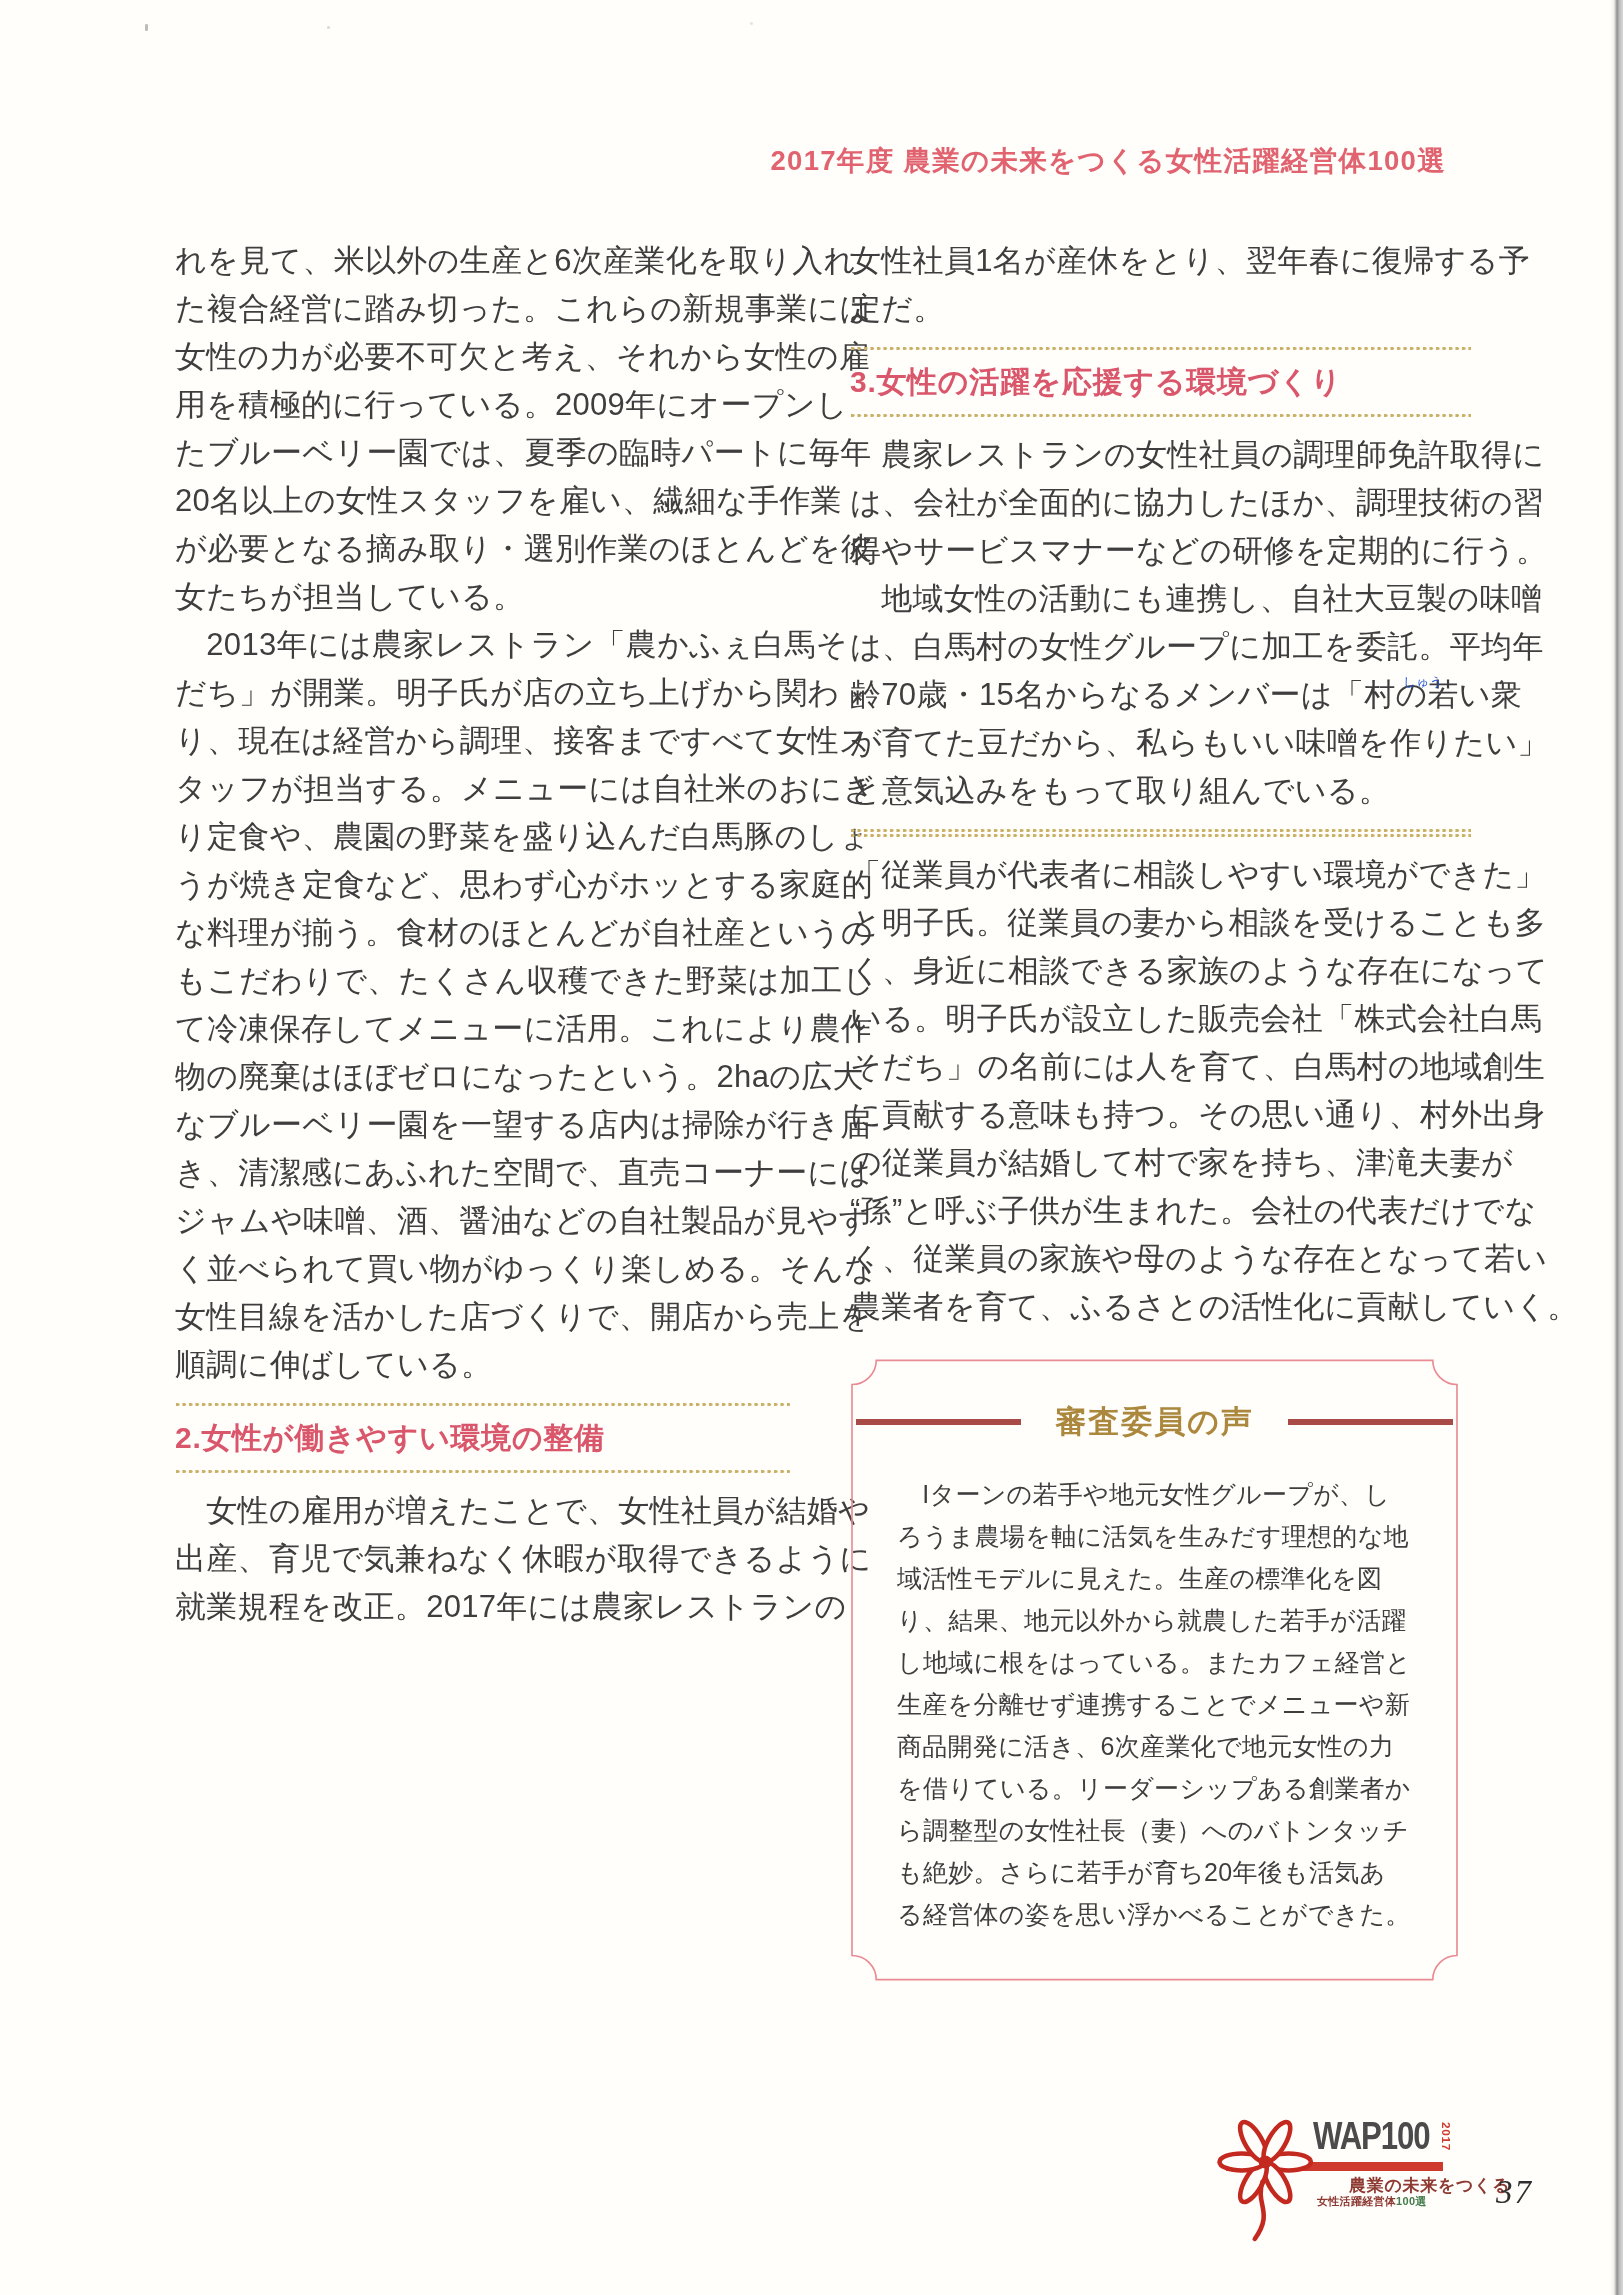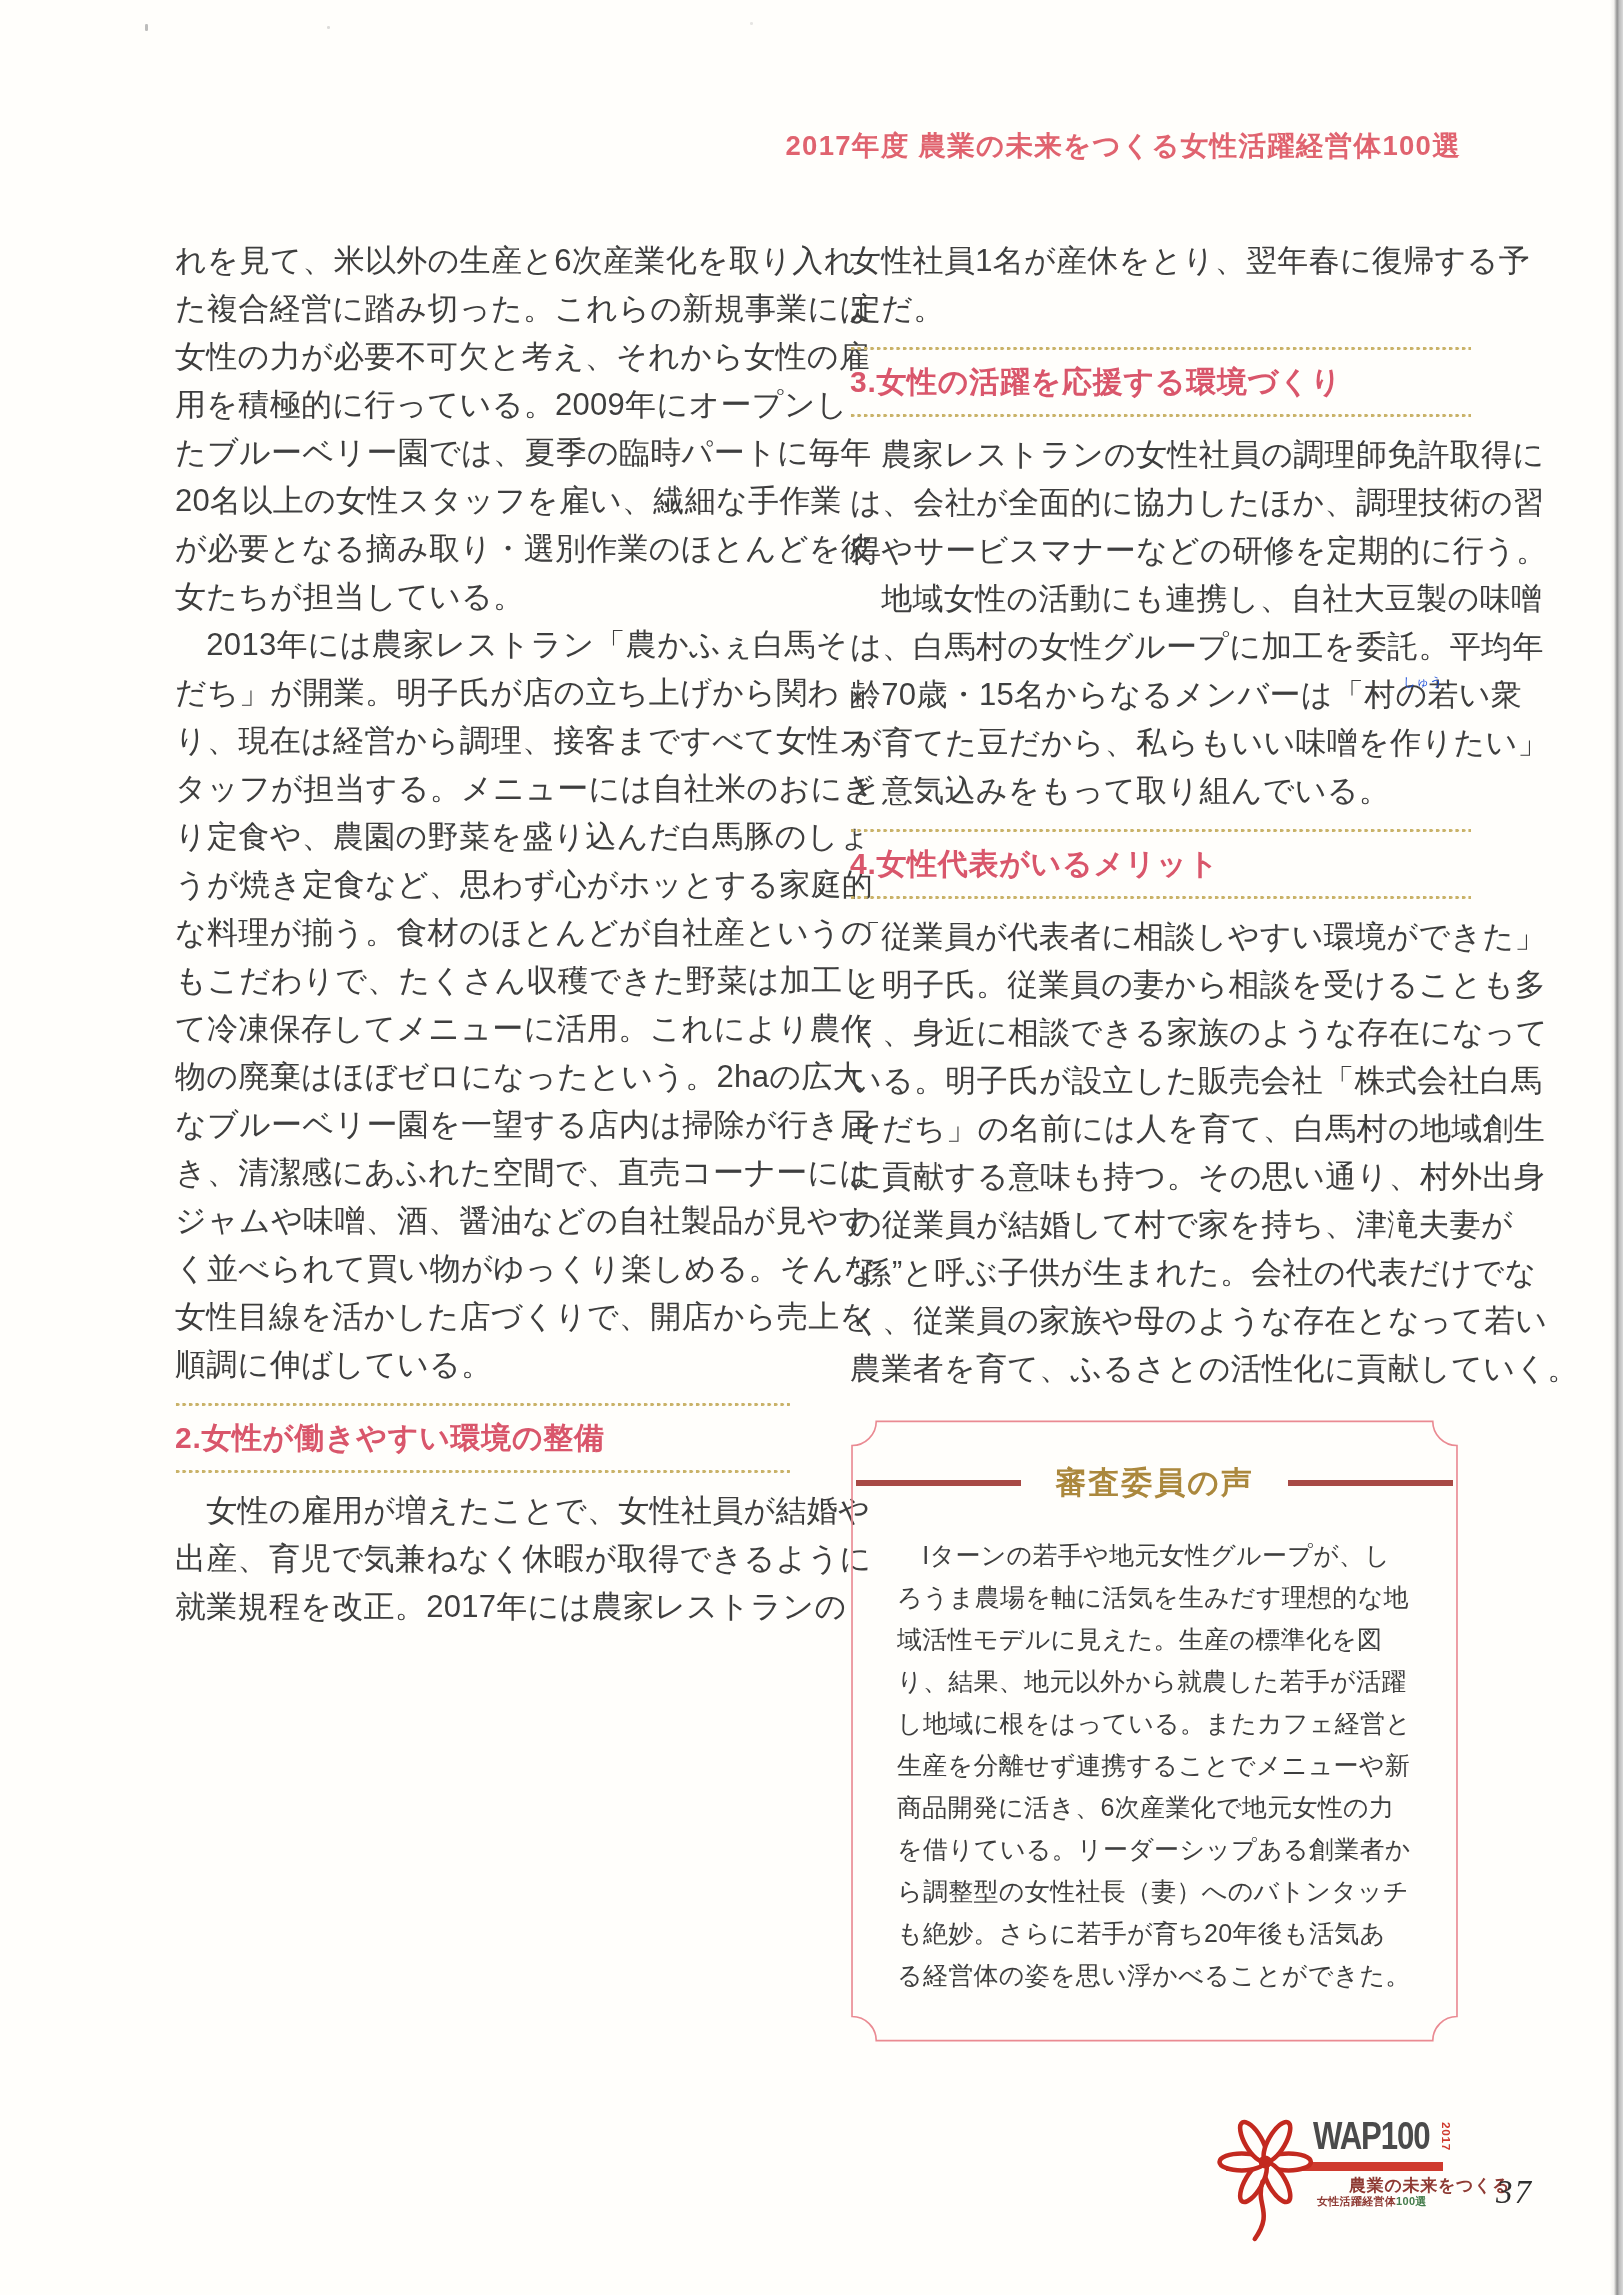--- a/index.html
+++ b/index.html
@@ -15,21 +15,21 @@
   .scan-edge{
     position:absolute;top:0;right:0;bottom:0;width:13px;
     background:linear-gradient(to right,rgba(255,255,255,0) 0%, #f2f1ee 30%, #8f8f8f 55%, #bcbcbc 72%, #d9d9d9 100%);
   }
   .speck{position:absolute;background:#9a9a9a;border-radius:1.3px;opacity:.65;}
   .speck.s1{left:145px;top:23.6px;width:2.6px;height:7.9px;}
   .speck.s2{left:327px;top:26px;width:3.3px;height:2.6px;opacity:.35;}
   .speck.s3{left:750px;top:22px;width:3.3px;height:2.6px;opacity:.25;}
 
   .header-title{
-    position:absolute;top:128px;right:162px;margin:0;
+    position:absolute;top:128px;right:162px;margin:15px;
     font-size:27.5px;font-weight:600;letter-spacing:1.3px;
     color:#e0636f;white-space:pre;
   }
 
   .col{position:absolute;top:237px;}
   .col-left{left:175px;width:615px;}
   .col-right{left:850px;width:621px;}
 
   .para{
     margin:0;white-space:pre;
@@ -166,21 +166,20 @@
 得やサービスマナーなどの研修を定期的に行う。</p>
     <p class="para">　地域女性の活動にも連携し、自社大豆製の味噌
 は、白馬村の女性グループに加工を委託。平均年
 齢70歳・15名からなるメンバーは「村の若い衆
 が育てた豆だから、私らもいい味噌を作りたい」
 と意気込みをもって取り組んでいる。</p>
     <span class="furigana">しゅう</span>
 
     <div class="sec">
       <div class="dots"></div>
-      <h2>4.女性代表がいるメリット</h2>
       <div class="dots"></div>
     </div>
 
     <p class="para">「従業員が代表者に相談しやすい環境ができた」
 と明子氏。従業員の妻から相談を受けることも多
 く、身近に相談できる家族のような存在になって
 いる。明子氏が設立した販売会社「株式会社白馬
 そだち」の名前には人を育て、白馬村の地域創生
 に貢献する意味も持つ。その思い通り、村外出身
 の従業員が結婚して村で家を持ち、津滝夫妻が

